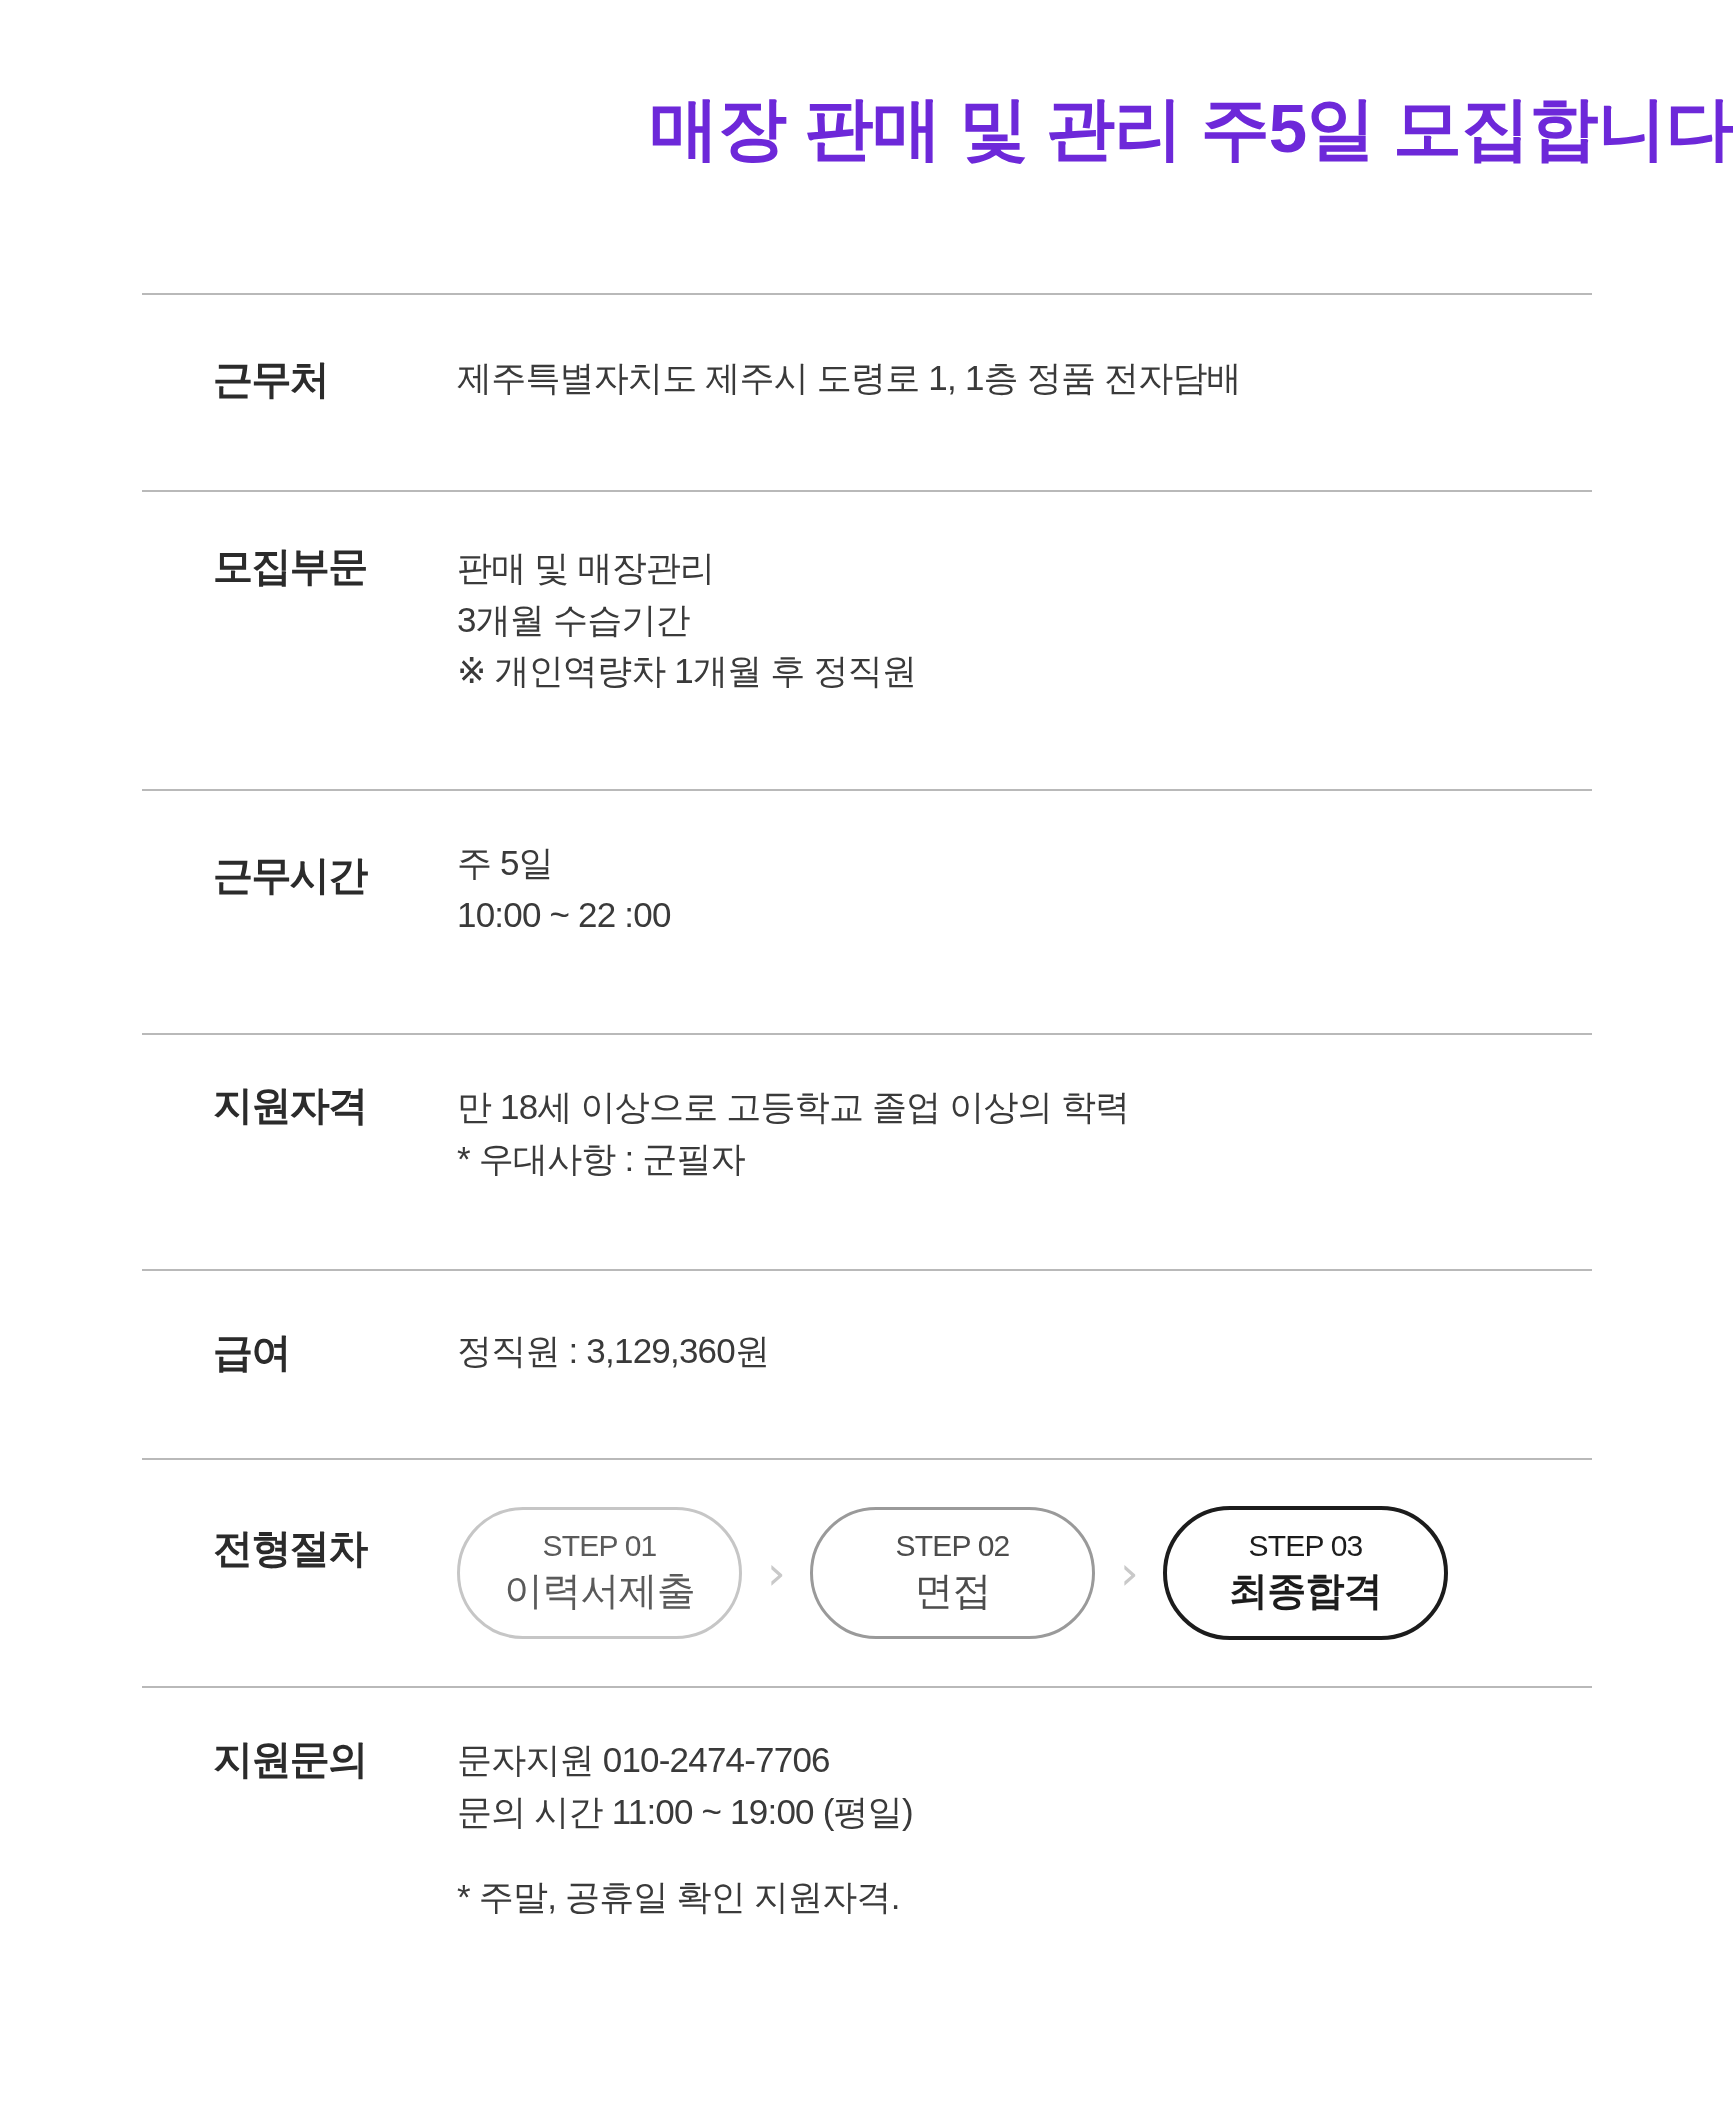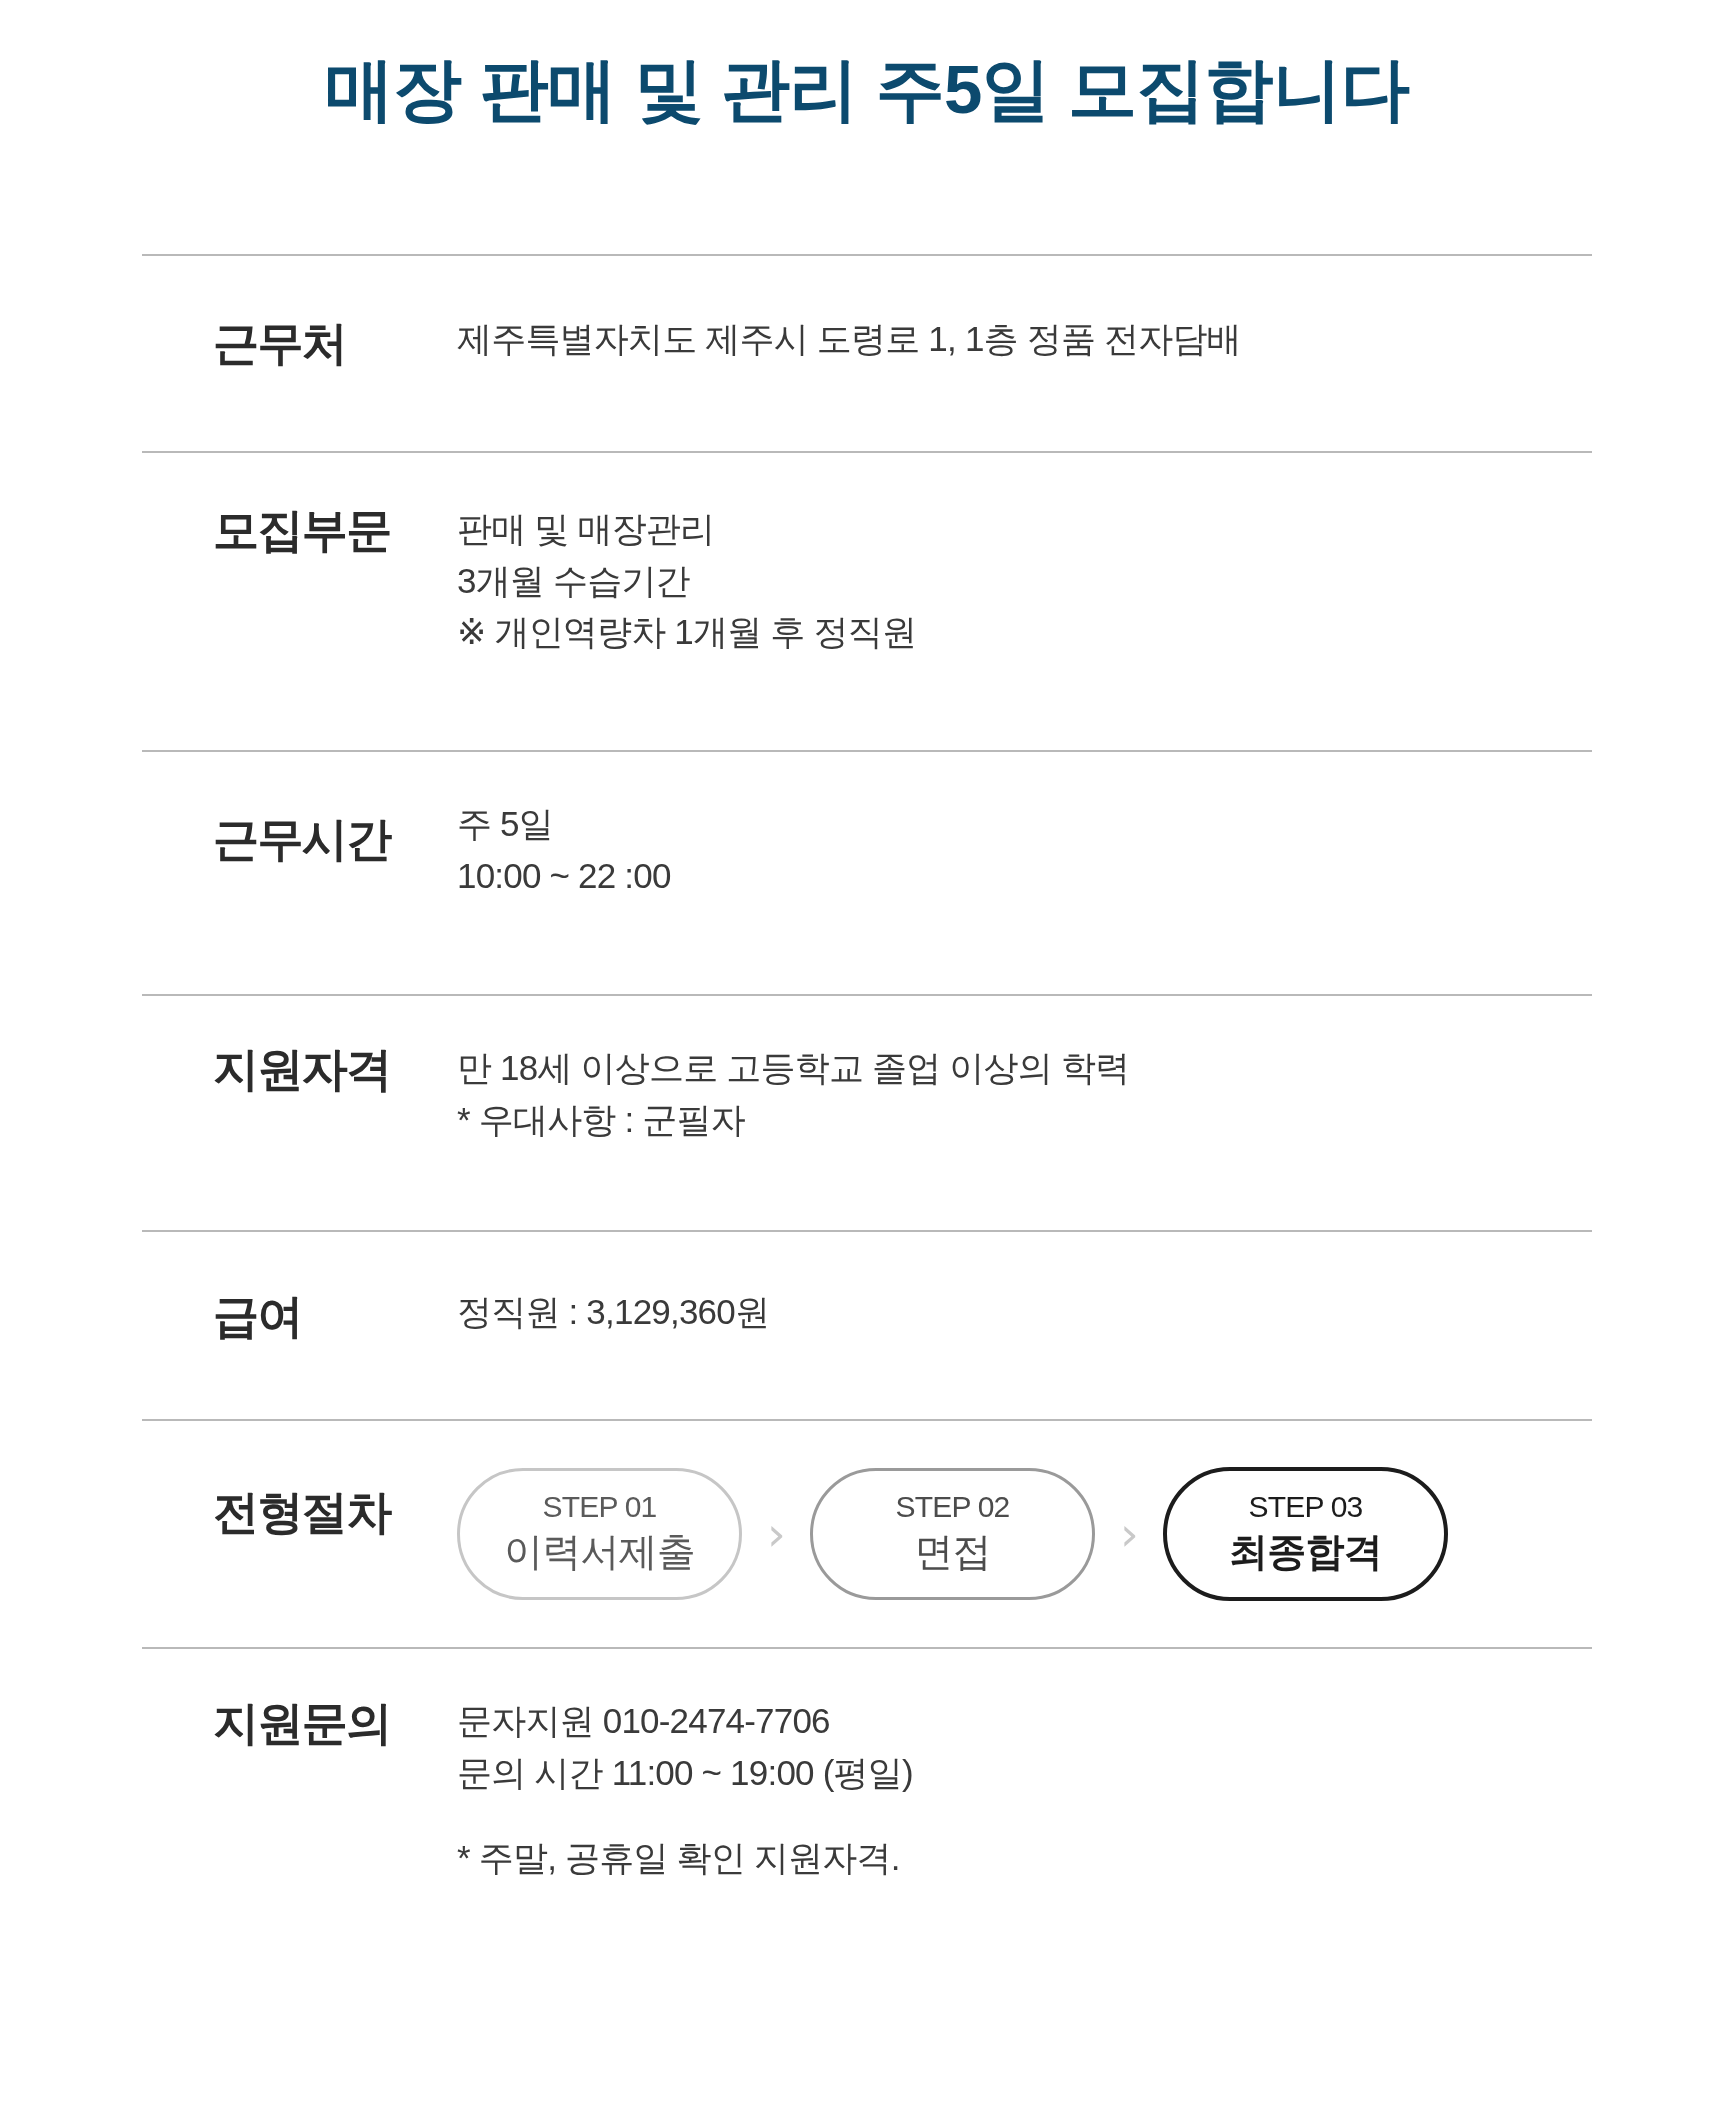--- a/index.html
+++ b/index.html
@@ -10,44 +10,44 @@
     font-family: "Liberation Sans", "DejaVu Sans", sans-serif;
   }
   .page {
     width: 1734px;
     height: 2108px;
     background: #ffffff;
     position: relative;
     padding: 0;
   }
   .headline {
-    text-align: center;
-    color: #0c4a6e;
+    text-align: right;
+    color: #6d28d9;
     font-size: 69px;
     font-weight: bold;
     letter-spacing: -0.8px;
-    padding-top: 52px;
+    padding-top: 91px;
     line-height: 1.1;
   }
   .table {
     margin: 0 auto;
     width: 1450px;
     padding-top: 126px;
   }
   .row {
     display: flex;
     align-items: flex-start;
     border-top: 2.4px solid #b9b9b9;
     padding: 0;
   }
   .row.last { border-bottom: none; }
   .label {
     width: 315px;
     flex: 0 0 315px;
-    font-size: 46px;
+    font-size: 40px;
     font-weight: bold;
     color: #2b2b2b;
     letter-spacing: -1.6px;
     padding-left: 71px;
     display: flex;
     align-items: center;
   }
   .value {
     flex: 1 1 auto;
     font-size: 35px;

